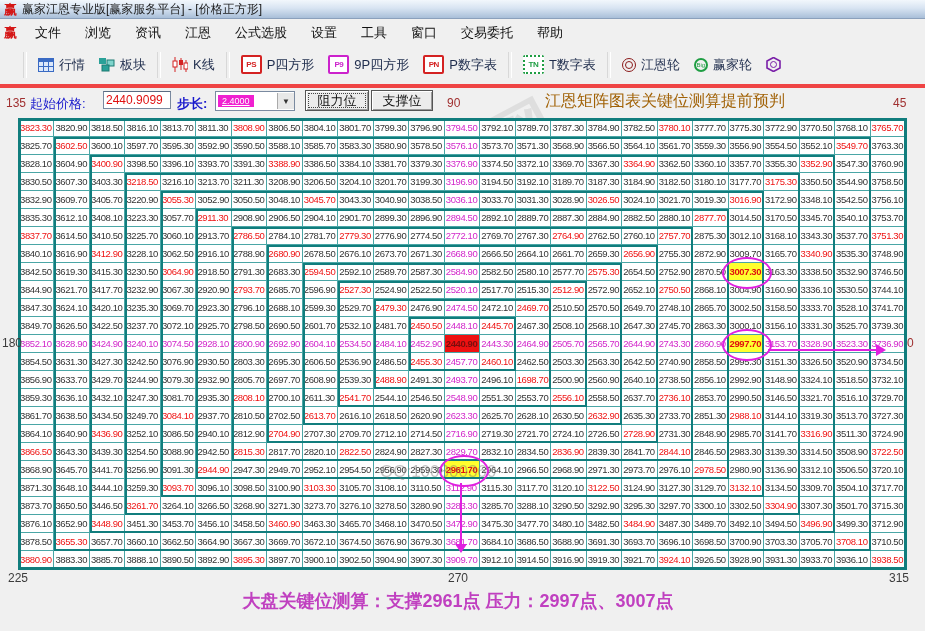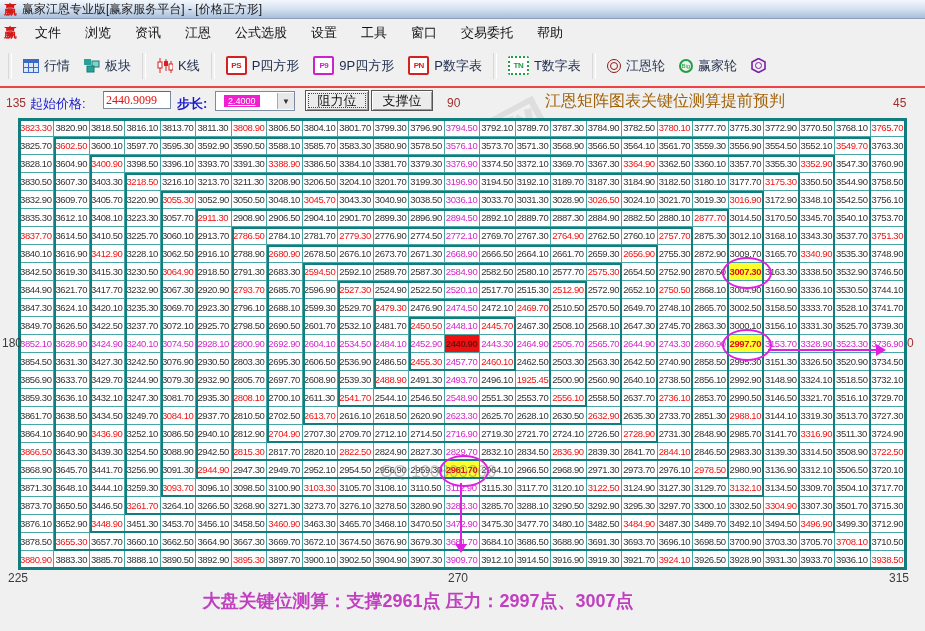--- a/index.html
+++ b/index.html
@@ -14,42 +14,42 @@
   .title-text{font-size:12px;color:#1a1a1a;}
 
   
   .menubar{position:absolute;left:0;top:20px;width:925px;height:25px;background:#f0f0f0;
     border-bottom:1px solid #dcdcdc;display:flex;align-items:center;}
   .menu-logo{color:#d41717;font-weight:bold;font-size:13px;padding:0 6px 0 4px;}
   .menu-item{font-size:13px;color:#111;padding:3px 12px;cursor:default;}
 
   
   .toolbar{position:absolute;left:0;top:45px;width:925px;height:43px;background:#f0f0f0;
-    border-bottom:2px solid #ef4444;display:flex;align-items:center;padding-left:4px;box-sizing:border-box;}
+    border-bottom:4px solid #ef4444;display:flex;align-items:center;padding-left:19px;box-sizing:border-box;}
   .tb-sep{width:2px;height:26px;margin:0 4px;border-left:1px solid #d8d8d8;border-right:1px solid #ffffff;}
   .tb-item{display:flex;align-items:center;gap:5px;padding:0 7px;height:32px;}
   .tb-label{font-size:13px;color:#1f2d4d;white-space:nowrap;}
   .badge{display:inline-flex;align-items:center;justify-content:center;width:17px;height:15px;
     background:#fff;font-size:8px;font-weight:bold;letter-spacing:-0.5px;border-radius:2px;}
   .badge.red{border:2px solid #d42222;color:#d42222;}
   .badge.magenta{border:2px solid #cc22cc;color:#cc22cc;}
   .badge.green{border:2px dotted #1f9e43;color:#1f9e43;}
   .ring-icon{display:inline-block;width:14px;height:14px;border-radius:50%;box-sizing:border-box;}
   .gann-ring{border:4px double #8b1a1a;}
   .winner-ring{border:2px solid #1f9e43;color:#1f9e43;font-size:6px;display:inline-flex;align-items:center;justify-content:center;}
 
   
   .controls{position:absolute;left:0;top:88px;width:925px;height:27px;background:#f0f0f0;}
   .angle{position:absolute;font-size:12px;}
   .angle.topcol{color:#a03030;}
   .ctl-label{position:absolute;font-size:13px;color:#1818cc;}
   .price-input{position:absolute;left:103px;top:3px;width:62px;height:16px;background:#fff;
-    border:1px solid #7a8aa0;border-top-color:#5a6a80;font-size:12px;color:#e01010;padding:0 2px;font-family:Liberation Serif, serif;}
+    border:1px solid #7a8aa0;border-top-color:#5a6a80;font-size:12px;color:#e01010;padding:0 2px;font-family:Liberation Sans, sans-serif;}
   .combo{position:absolute;left:215px;top:3px;width:78px;height:18px;background:#fff;border:1px solid #7a8aa0;display:flex;align-items:center;}
-  .combo-sel{margin-left:8px;background:#f020d0;color:#fff;font-size:9px;padding:1px 4px;line-height:10px;text-decoration:underline;}
+  .combo-sel{margin-left:2px;background:#f020d0;color:#fff;font-size:9px;padding:1px 4px;line-height:10px;text-decoration:underline;}
   .combo-btn{margin-left:auto;width:16px;height:16px;background:#e8e8e8;border-left:1px solid #aaa;
     display:flex;align-items:center;justify-content:center;font-size:8px;color:#333;}
   .btn3d{position:absolute;top:2px;height:21px;background:#ececec;border:1px solid #555;
     box-shadow:inset 1px 1px 0 #ffffff, inset -1px -1px 0 #9a9a9a;
     font-size:13px;color:#111;display:flex;align-items:center;justify-content:center;box-sizing:border-box;}
   .btn3d.focused{outline:1px dotted #444;outline-offset:-4px;}
   .banner{position:absolute;left:545px;top:3px;font-size:16px;font-weight:normal;color:#a16207;white-space:nowrap;}
 
   
   .grid{position:absolute;left:18px;top:118px;width:887px;height:450px;background:#fff;
@@ -66,21 +66,21 @@
   .hl-ellipse{position:absolute;width:46px;height:28px;border:2px solid #e020e0;border-radius:50%;pointer-events:none;}
   .arrow-line-v{position:absolute;left:460px;top:483px;width:2px;height:61px;background:#e020e0;}
   .arrow-head-v{position:absolute;left:455px;top:544px;width:0;height:0;
     border-left:6px solid transparent;border-right:6px solid transparent;border-top:9px solid #e020e0;}
   .arrow-line-h{position:absolute;left:768px;top:349px;width:108px;height:2px;background:#e020e0;}
   .arrow-head-h{position:absolute;left:876px;top:344px;width:0;height:0;
     border-top:6px solid transparent;border-bottom:6px solid transparent;border-left:10px solid #e020e0;}
 
   .edge-label{position:absolute;font-size:12px;}
   .status-line{position:absolute;left:0;top:589px;width:836px;text-align:center;
-    font-size:18px;font-weight:bold;color:#c040c0;white-space:nowrap;}
+    font-size:18px;font-weight:bold;color:#c040c0;white-space:nowrap;padding-left:40px;}
 
   .wm-stamp{position:absolute;font-size:64px;color:rgba(130,130,130,0.16);font-weight:bold;
     transform:rotate(-28deg);white-space:nowrap;pointer-events:none;}
   .wm-qq{position:absolute;left:380px;top:462px;font-size:17px;color:rgba(120,120,120,0.45);pointer-events:none;}
 
   svg{display:block;}
 </style>
 </head>
 <body>
 
@@ -559,21 +559,21 @@
       <div class="cell">3079.30</div>
       <div class="cell">2932.90</div>
       <div class="cell">2805.70</div>
       <div class="cell">2697.70</div>
       <div class="cell">2608.90</div>
       <div class="cell">2539.30</div>
       <div class="cell diag">2488.90</div>
       <div class="cell">2491.30</div>
       <div class="cell card">2493.70</div>
       <div class="cell">2496.10</div>
-      <div class="cell diag">1925.45</div>
+      <div class="cell diag">1698.70</div>
       <div class="cell">2500.90</div>
       <div class="cell">2560.90</div>
       <div class="cell">2640.10</div>
       <div class="cell">2738.50</div>
       <div class="cell">2856.10</div>
       <div class="cell">2992.90</div>
       <div class="cell">3148.90</div>
       <div class="cell">3324.10</div>
       <div class="cell">3518.50</div>
       <div class="cell">3732.10</div>

